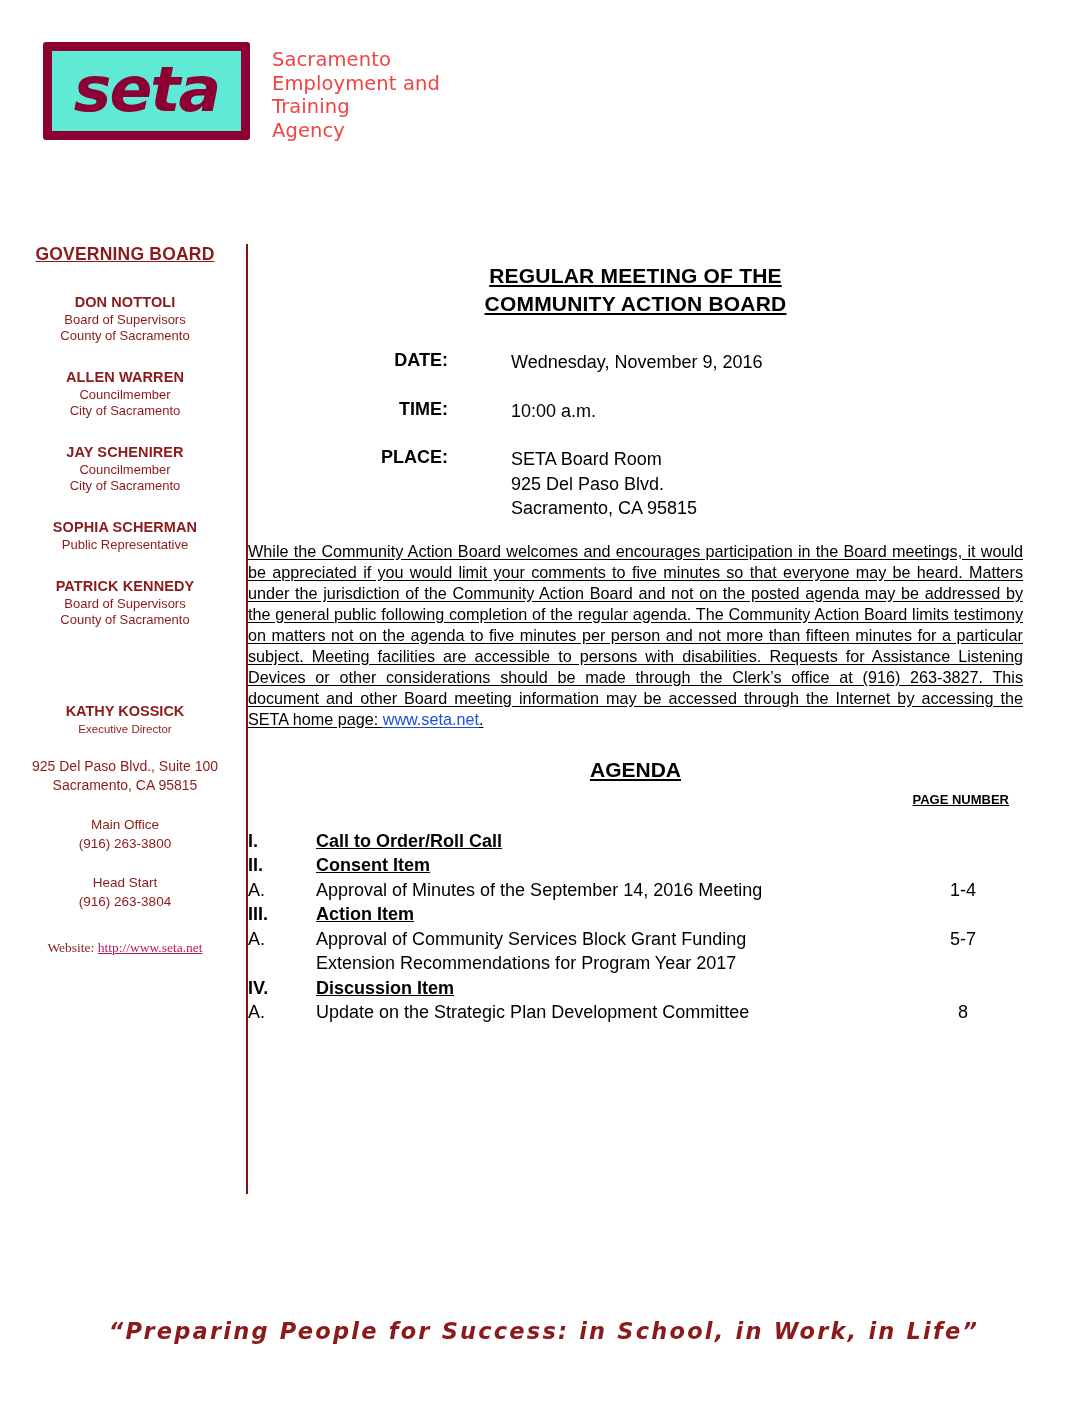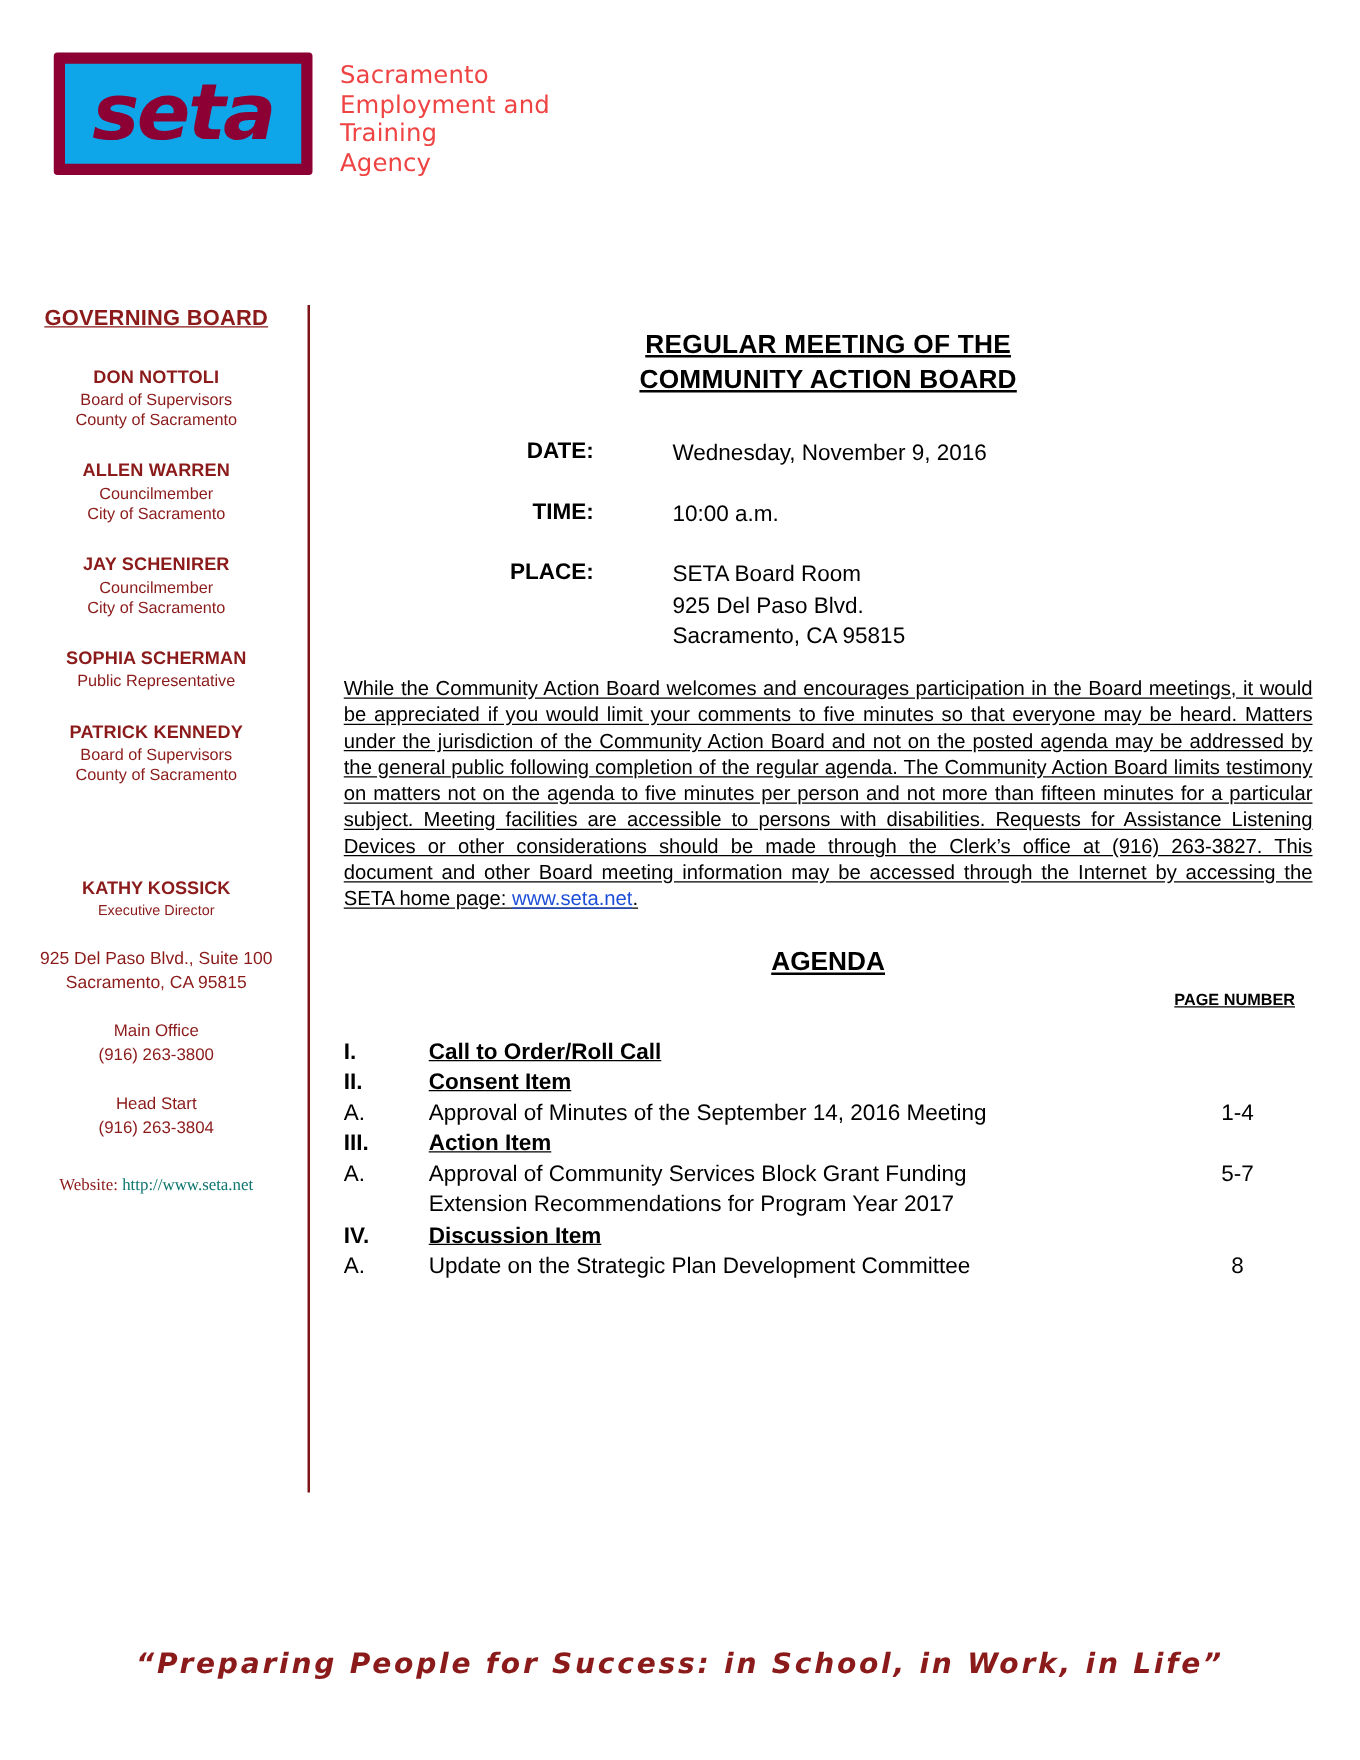--- a/index.html
+++ b/index.html
@@ -21,21 +21,21 @@
     position: absolute;
     left: 0; top: 0;
     width: 1088px; height: 180px;
   }
   #logo-mark {
     position: absolute;
     left: 43px; top: 42px;
     width: 207px; height: 98px;
     box-sizing: border-box;
     border: 9px solid #8c0033;
-    background: #0ea5e9;
+    background: #5eead4;
     border-radius: 3px;
   }
   #logo-wordmark {
     position: absolute;
     left: 0; top: 0;
     width: 189px; height: 80px;
     line-height: 78px;
     text-align: center;
     font-family: "DejaVu Sans", sans-serif;
     font-weight: bold;
@@ -103,35 +103,36 @@
     line-height: 19px;
   }
   #sidebar-website {
     margin-top: 28px;
     font-family: "Liberation Serif", serif;
     font-size: 13.5px;
     line-height: 18px;
   }
   #sidebar-website a,
   #sidebar-website .url {
-    color: #0f766e;
+    color: #be185d;
+    text-decoration: underline;
   }
 
   
   #divider {
     position: absolute;
     left: 246px; top: 244px;
     width: 2px; height: 950px;
     background: #7d1418;
   }
 
   
   #main {
     position: absolute;
-    left: 275px; top: 262px;
+    left: 248px; top: 262px;
     width: 775px;
   }
   #meeting-title {
     text-align: center;
     font-size: 21px;
     font-weight: bold;
     line-height: 28px;
     letter-spacing: 0.2px;
   }
   #meeting-title span {

